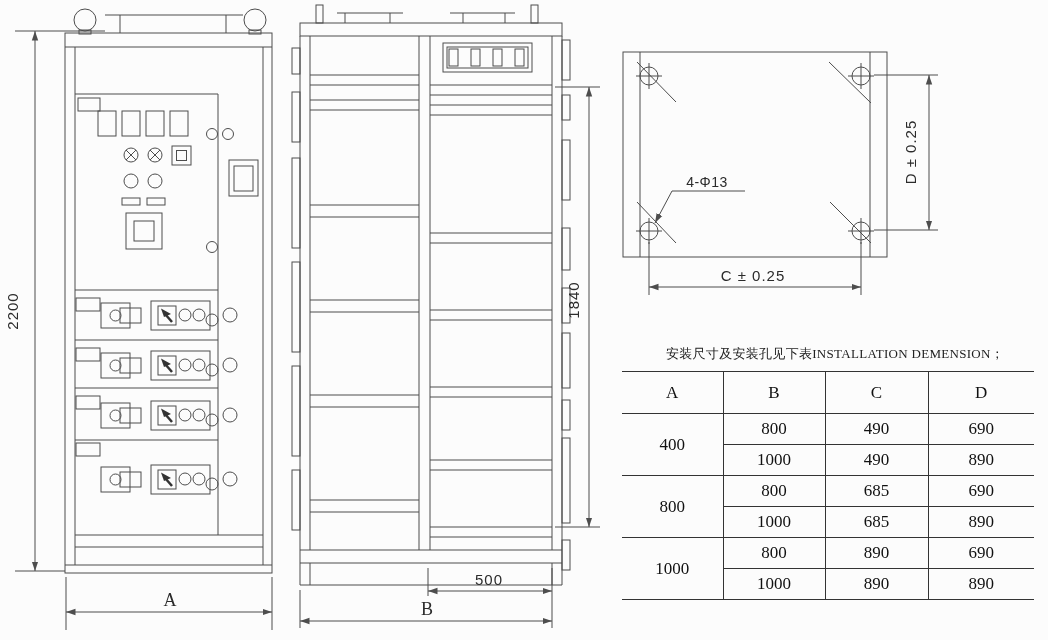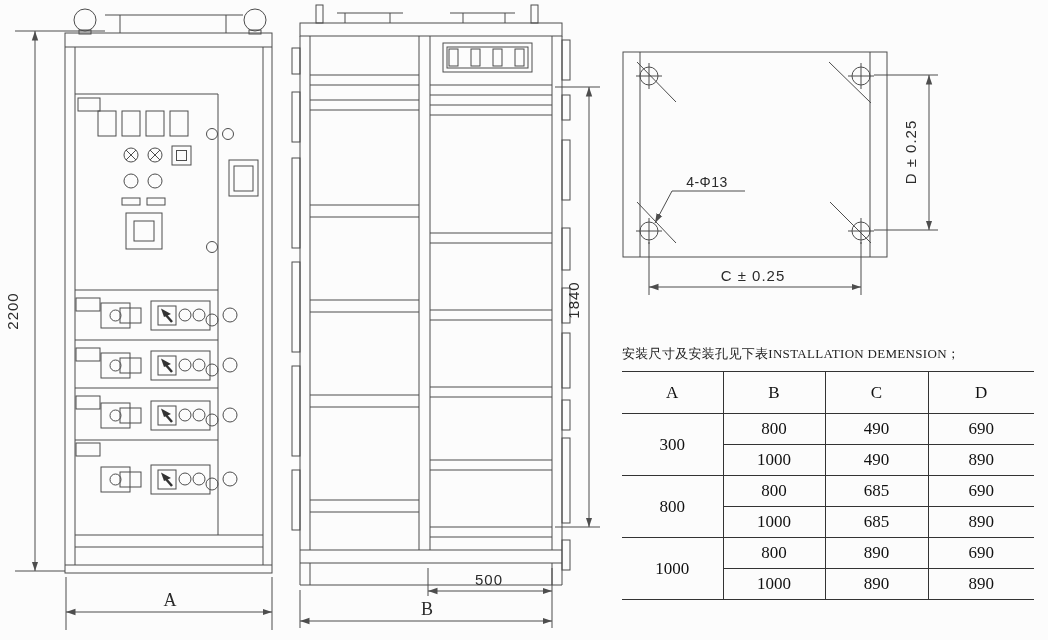--- a/index.html
+++ b/index.html
@@ -6,21 +6,21 @@
   .stage{position:relative;width:1048px;height:640px;background:#fcfcfc;overflow:hidden;
          font-family:"Liberation Serif", serif;color:#1a1a1a;}
   .stage svg{position:absolute;left:0;top:0;}
   svg .ln{stroke:#4d4d4d;stroke-width:1;fill:none;}
   svg .fillv{fill:#333;stroke:none;}
   svg text{fill:#2b2b2b;}
   svg .dim-sans{font-family:"Liberation Sans", sans-serif;font-size:15px;letter-spacing:1px;}
   svg .dim-sans-sm{font-family:"Liberation Sans", sans-serif;font-size:14px;letter-spacing:0.5px;}
   svg .dim-serif{font-family:"Liberation Serif", serif;font-size:18px;}
   .note{position:absolute;left:622px;top:345px;width:426px;font-size:13px;letter-spacing:0.3px;
-        color:#222;font-family:"Liberation Serif", serif;white-space:nowrap;}
+        color:#222;font-family:"Liberation Serif", serif;white-space:nowrap;text-align:center;}
   .itable{position:absolute;left:622px;top:371px;width:412px;border-collapse:collapse;
           table-layout:fixed;font-size:17px;color:#111;
           border-top:1.7px solid #333;border-bottom:1.7px solid #333;}
   .itable th{font-weight:normal;height:39px;text-align:center;border-bottom:1.7px solid #333;}
   .itable td{height:28px;text-align:center;}
   .itable .cb,.itable .cc,.itable .cd{border-left:1.6px solid #333;}
   .itable tr.g-start td{border-top:1.6px solid #333;}
   .itable tr.g-sub td{border-top:1.3px solid #333;}
 </style>
 </head>
@@ -279,21 +279,21 @@
   <thead>
     <tr>
       <th class="ca">A</th>
       <th class="cb">B</th>
       <th class="cc">C</th>
       <th class="cd">D</th>
     </tr>
   </thead>
   <tbody>
     <tr class="g-start">
-      <td class="ca" rowspan="2">300</td>
+      <td class="ca" rowspan="2">400</td>
       <td class="cb">800</td>
       <td class="cc">490</td>
       <td class="cd">690</td>
     </tr>
     <tr class="g-sub">
       <td class="cb">1000</td>
       <td class="cc">490</td>
       <td class="cd">890</td>
     </tr>
     <tr class="g-start">

